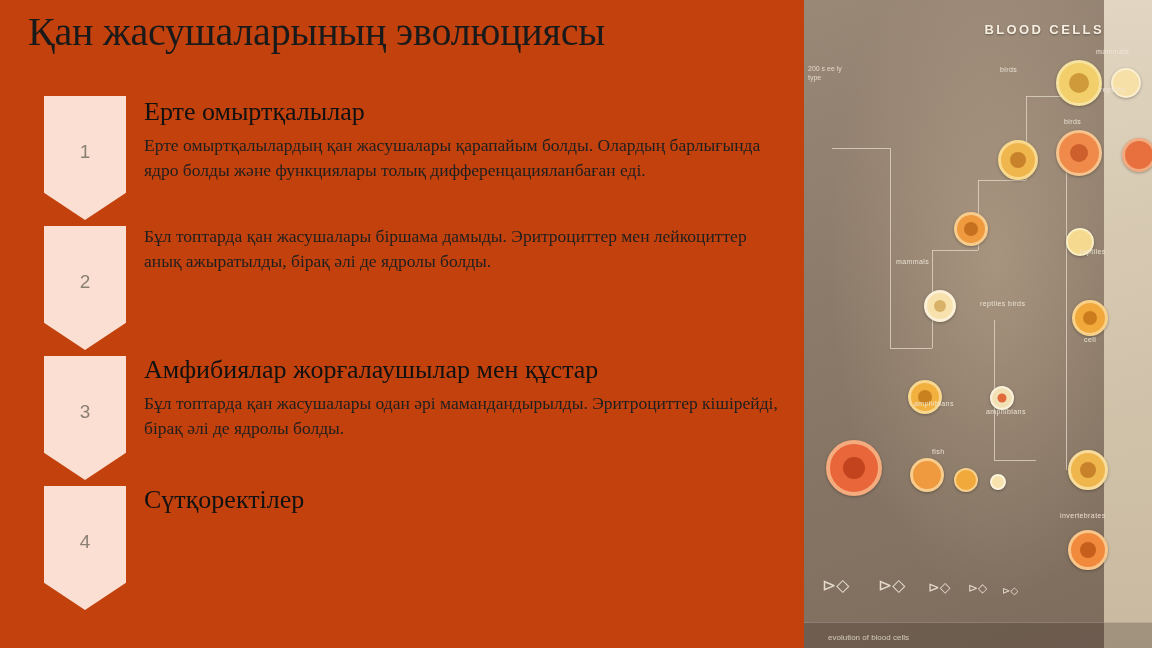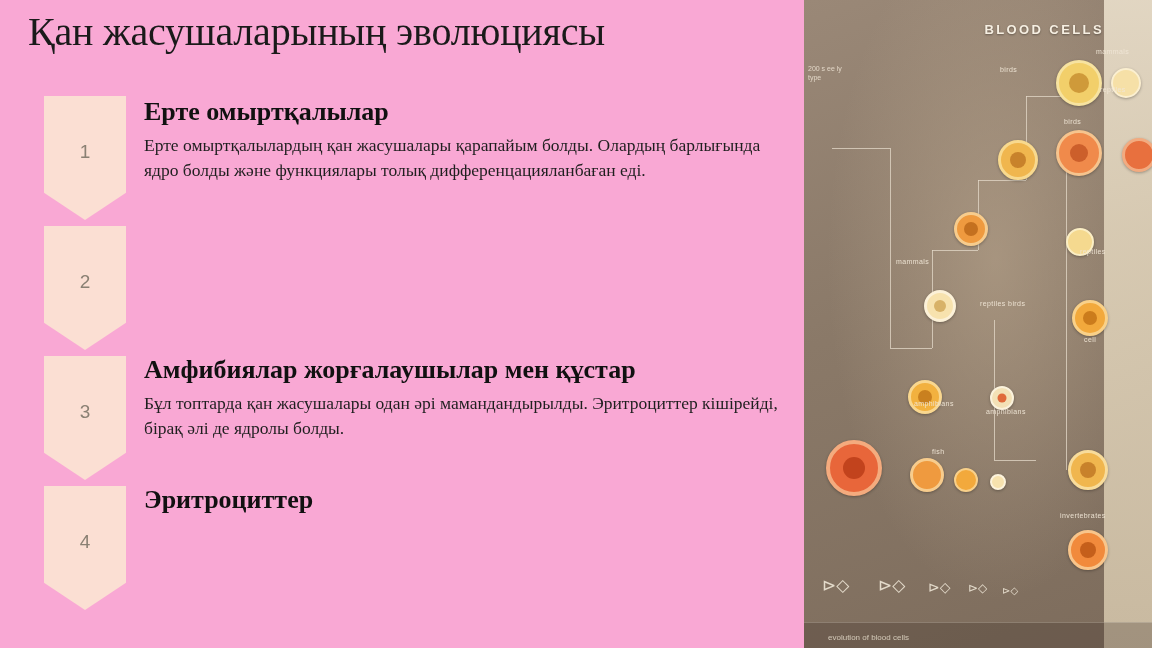--- a/index.html
+++ b/index.html
@@ -7,21 +7,21 @@
     width: 1152px;
     height: 648px;
     overflow: hidden;
     background: #fdf1ec;
     font-family: "Liberation Serif", serif;
   }
   .slide {
     position: relative;
     width: 1152px;
     height: 648px;
-    background: #f9a8d4;
+    background: #c2410c;
   }
   .title {
     position: absolute;
     left: 28px;
     top: 8px;
     width: 760px;
     font-size: 40px;
     line-height: 1.18;
     color: #1a1a1a;
     font-weight: normal;
@@ -54,21 +54,21 @@
     font-size: 19px;
     color: #8a8073;
     font-family: "Liberation Sans", sans-serif;
     margin-top: -12px;
   }
   .step-head {
     font-size: 26px;
     color: #111111;
     line-height: 1.2;
     margin: 0 0 6px 0;
-    font-weight: bold;
+    font-weight: normal;
   }
   .step-body {
     font-size: 17.5px;
     color: #1f1f1f;
     line-height: 1.42;
   }
   .step-1 .chev { top: 0; }
   .step-2 { margin-top: 2px; }
   .step-3 { margin-top: 4px; }
   .step-4 { margin-top: 4px; }
@@ -190,35 +190,36 @@
         <span>1</span>
       </div>
       <h2 class="step-head">Ерте омыртқалылар</h2>
       <p class="step-body">Ерте омыртқалылардың қан жасушалары қарапайым болды. Олардың барлығында ядро болды және функциялары толық дифференцацияланбаған еді.</p>
     </div>
 
     <div class="step step-2">
       <div class="chev">
         <span>2</span>
       </div>
+      <p class="step-body">Бұл топтарда қан жасушалары біршама дамыды. Эритроциттер мен лейкоциттер анық ажыратылды, бірақ әлі де ядролы болды.</p>
     </div>
 
     <div class="step step-3">
       <div class="chev">
         <span>3</span>
       </div>
       <h2 class="step-head">Амфибиялар жорғалаушылар мен құстар</h2>
       <p class="step-body">Бұл топтарда қан жасушалары одан әрі мамандандырылды. Эритроциттер кішірейді, бірақ әлі де ядролы болды.</p>
     </div>
 
     <div class="step step-4">
       <div class="chev">
         <span>4</span>
       </div>
-      <h2 class="step-head">Эритроциттер</h2>
+      <h2 class="step-head">Сүтқоректілер</h2>
     </div>
 
   </div>
 
   <div class="figure">
     <div class="fig-inner"></div>
     <div class="fig-right-strip"></div>
 
     <div class="fig-title">BLOOD CELLS</div>
 

